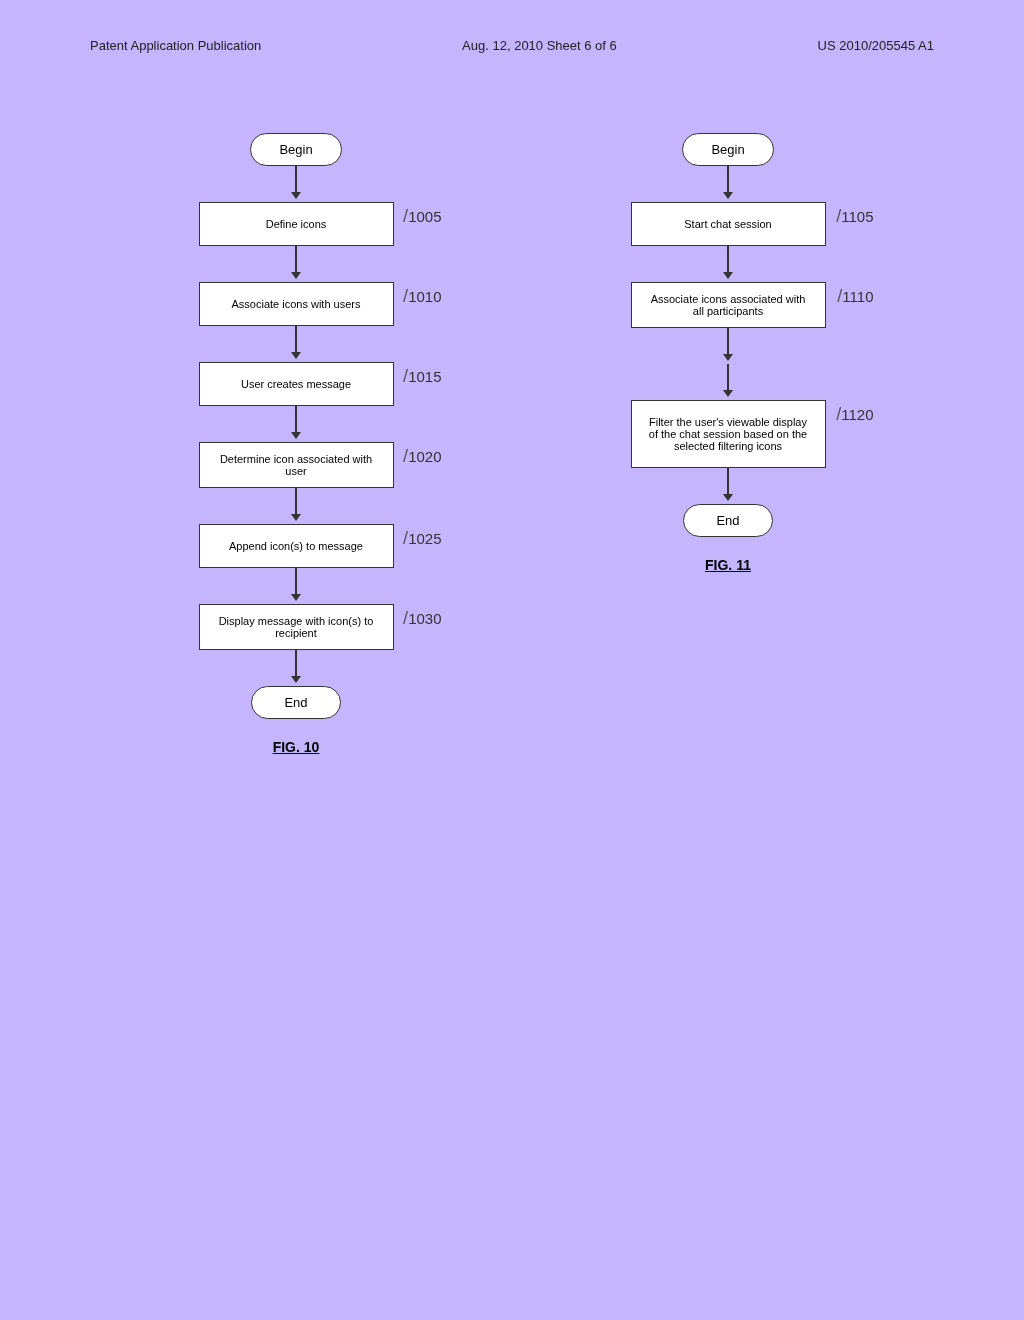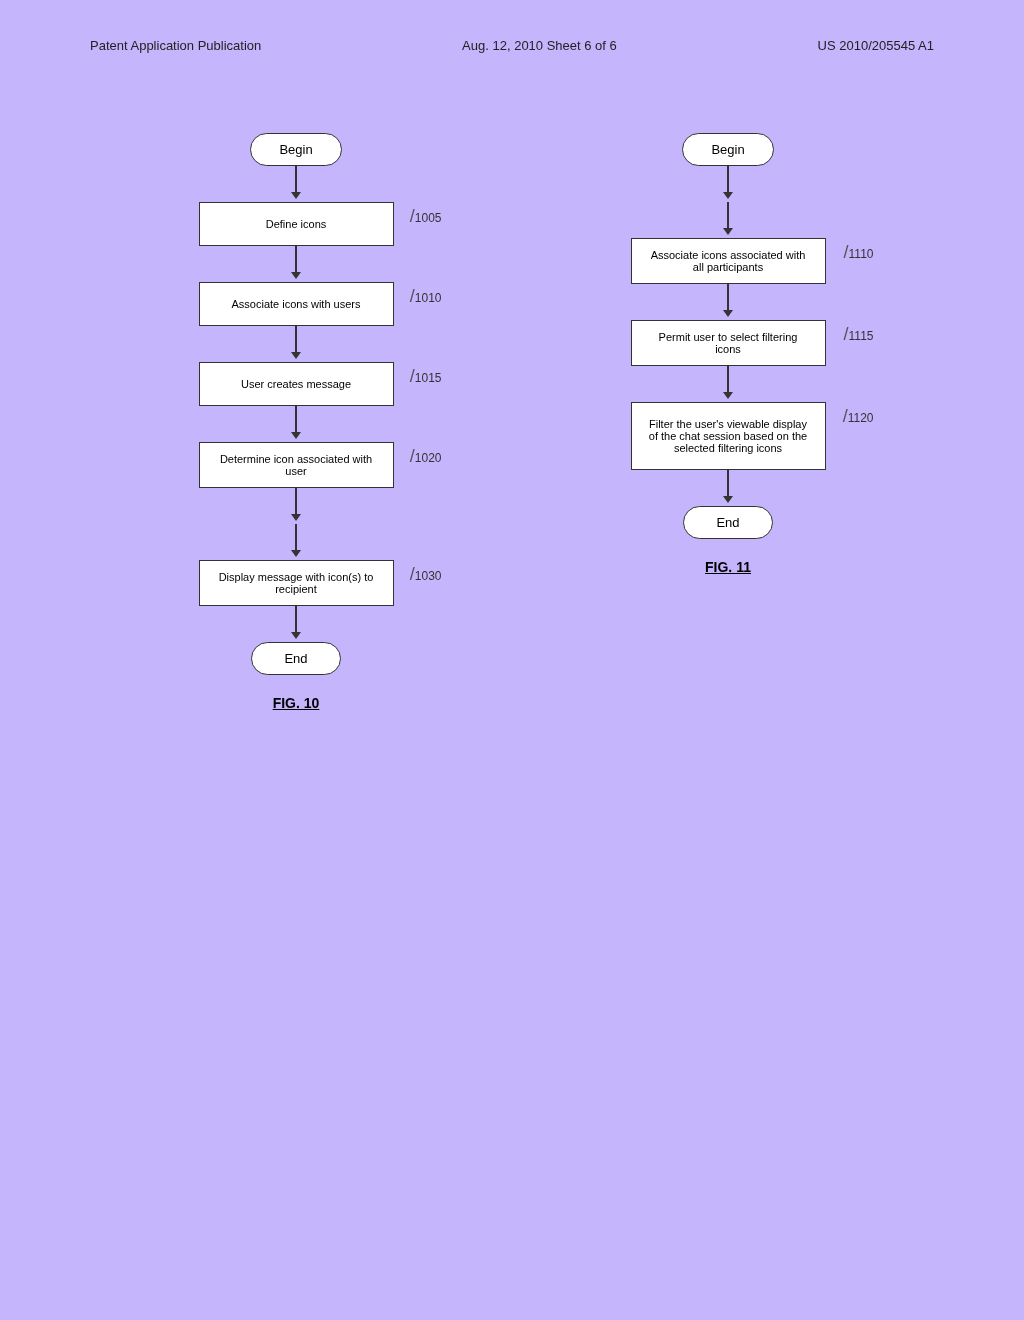--- a/index.html
+++ b/index.html
@@ -101,21 +101,21 @@
       position: relative;
       display: flex;
       align-items: flex-start;
       justify-content: center;
     }
 
     .step-label {
       position: absolute;
       right: -48px;
       top: 4px;
-      font-size: 12px;
+      font-size: 15px;
       color: #333;
     }
 
     
     .step-label::before {
       content: '/';
       font-size: 18px;
       color: #555;
     }
 
@@ -182,20 +182,26 @@
 
       <div class="step-wrapper">
         <div class="shape-rect">
           <span>Determine icon associated with user</span>
         </div>
         <span class="step-label">1020</span>
       </div>
 
       <div class="arrow-down"></div>
 
+      <div class="step-wrapper">
+        <div class="shape-rect">
+          <span>Append icon(s) to message</span>
+        </div>
+        <span class="step-label">1025</span>
+      </div>
 
       <div class="arrow-down"></div>
 
       <div class="step-wrapper">
         <div class="shape-rect">
           <span>Display message with icon(s) to recipient</span>
         </div>
         <span class="step-label">1030</span>
       </div>
 
@@ -213,38 +219,38 @@
     <div class="flowchart right-chart">
 
       <div class="step-wrapper">
         <div class="shape-oval">
           <span>Begin</span>
         </div>
       </div>
 
       <div class="arrow-down"></div>
 
+      <div class="step-wrapper">
+        <div class="shape-rect">
+          <span>Start chat session</span>
+        </div>
+        <span class="step-label">1105</span>
+      </div>
 
       <div class="arrow-down"></div>
 
       <div class="step-wrapper">
         <div class="shape-rect">
           <span>Associate icons associated with all participants</span>
         </div>
         <span class="step-label">1110</span>
       </div>
 
       <div class="arrow-down"></div>
 
-      <div class="step-wrapper">
-        <div class="shape-rect">
-          <span>Permit user to select filtering icons</span>
-        </div>
-        <span class="step-label">1115</span>
-      </div>
 
       <div class="arrow-down"></div>
 
       <div class="step-wrapper">
         <div class="shape-rect" style="min-height:68px;">
           <span>Filter the user's viewable display of the chat session based on the selected filtering icons</span>
         </div>
         <span class="step-label">1120</span>
       </div>
 

